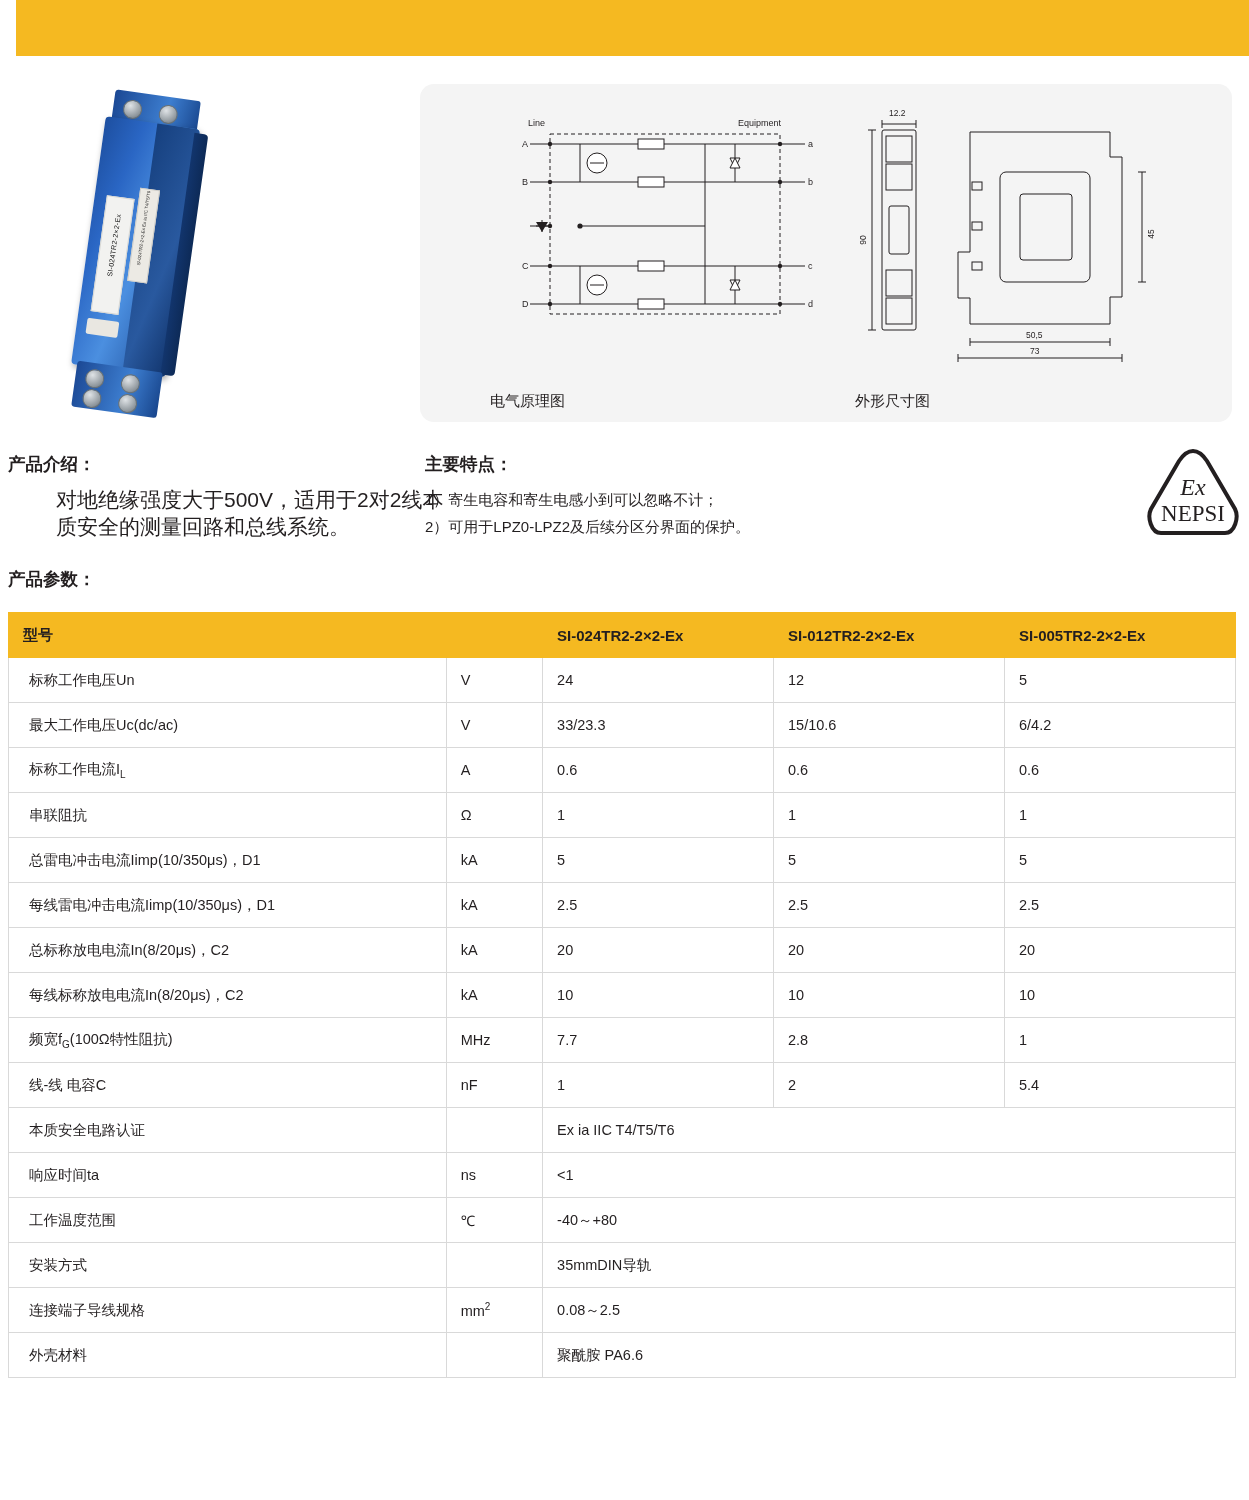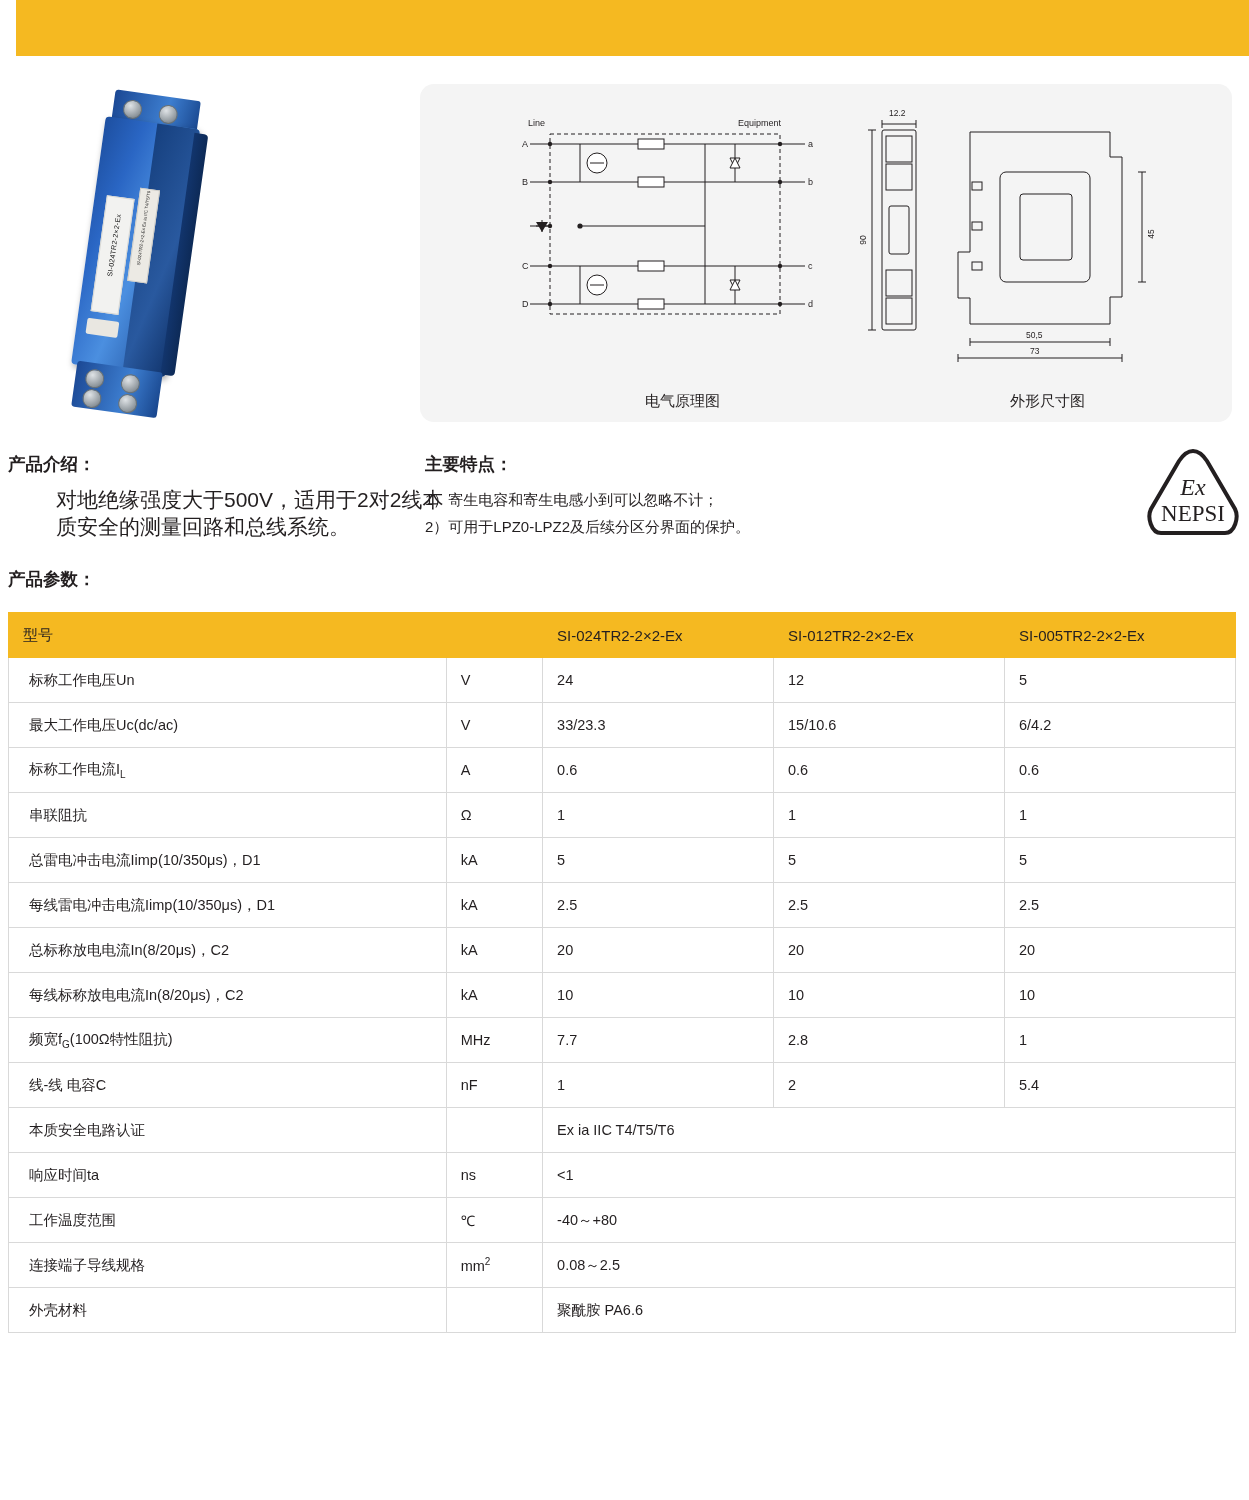--- a/index.html
+++ b/index.html
@@ -150,21 +150,21 @@
     top: 84px;
     width: 812px;
     height: 338px;
     background: #f4f4f4;
     border-radius: 14px;
   }
   .fig-caption {
     position: absolute;
     font-size: 15px;
     color: #231f20;
-    text-align: right;
+    text-align: left;
   }
   .cap-circuit { left: 490px; top: 392px; width: 230px; }
   .cap-dim { left: 855px; top: 392px; width: 230px; }
 
   
   .sec-title {
     font-size: 17.5px;
     font-weight: bold;
     color: #231f20;
   }
@@ -212,21 +212,21 @@
     border: 1px solid #d9d9d9;
     padding: 0 14px;
     height: 44px;
     text-align: left;
     font-weight: normal;
     color: #231f20;
     vertical-align: middle;
   }
   thead th {
     background: #f5b921;
-    font-weight: normal;
+    font-weight: bold;
     font-size: 15px;
     border-color: #f5b921;
   }
   td.name { width: 500px; padding-left: 20px; }
   td.unit { width: 80px; }
   td.val  { width: 250px; }
   .unit-sub { font-size: 10px; vertical-align: sub; }
   .unit-sup { font-size: 10px; vertical-align: super; }
 </style>
 </head>
@@ -495,20 +495,25 @@
         <td class="name">响应时间ta</td>
         <td class="unit">ns</td>
         <td class="val" colspan="3">&lt;1</td>
       </tr>
       <tr>
         <td class="name">工作温度范围</td>
         <td class="unit">℃</td>
         <td class="val" colspan="3">-40～+80</td>
       </tr>
       <tr>
+        <td class="name">安装方式</td>
+        <td class="unit"></td>
+        <td class="val" colspan="3">35mmDIN导轨</td>
+      </tr>
+      <tr>
         <td class="name">连接端子导线规格</td>
         <td class="unit">mm<span class="unit-sup">2</span></td>
         <td class="val" colspan="3">0.08～2.5</td>
       </tr>
       <tr>
         <td class="name">外壳材料</td>
         <td class="unit"></td>
         <td class="val" colspan="3">聚酰胺 PA6.6</td>
       </tr>
     </tbody>

